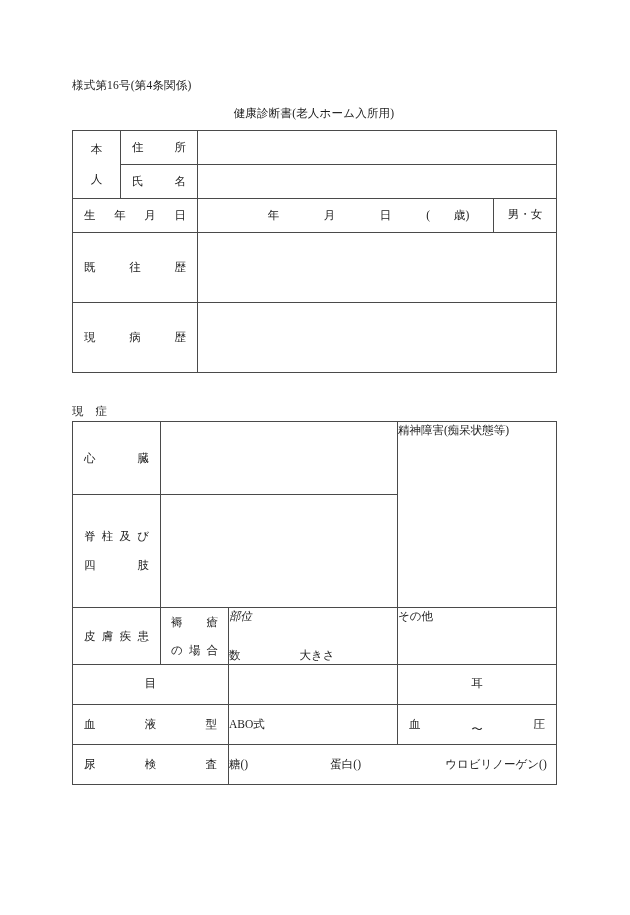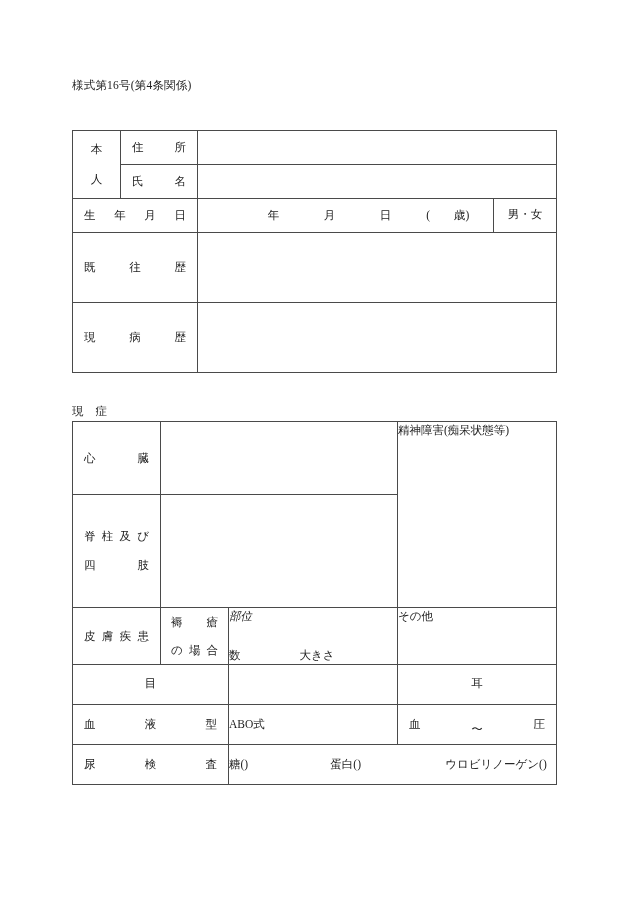--- a/index.html
+++ b/index.html
@@ -131,20 +131,21 @@
   .urine .gap1 { display: inline-block; width: 44px; }
   .urine .gap2 { display: inline-block; width: 46px; }
   .urine .paren { display: inline-block; width: 42px; }
 </style>
 </head>
 <body>
 
 <div class="page">
 
   <div class="form-no">様式第16号(第4条関係)</div>
+  <div class="doc-title">健康診断書(老人ホーム入所用)</div>
 
   <table class="form" id="table-personal">
     <colgroup>
       <col style="width:48px">
       <col style="width:77px">
       <col style="width:296px">
       <col style="width:63px">
     </colgroup>
     <tbody>
       <tr>

